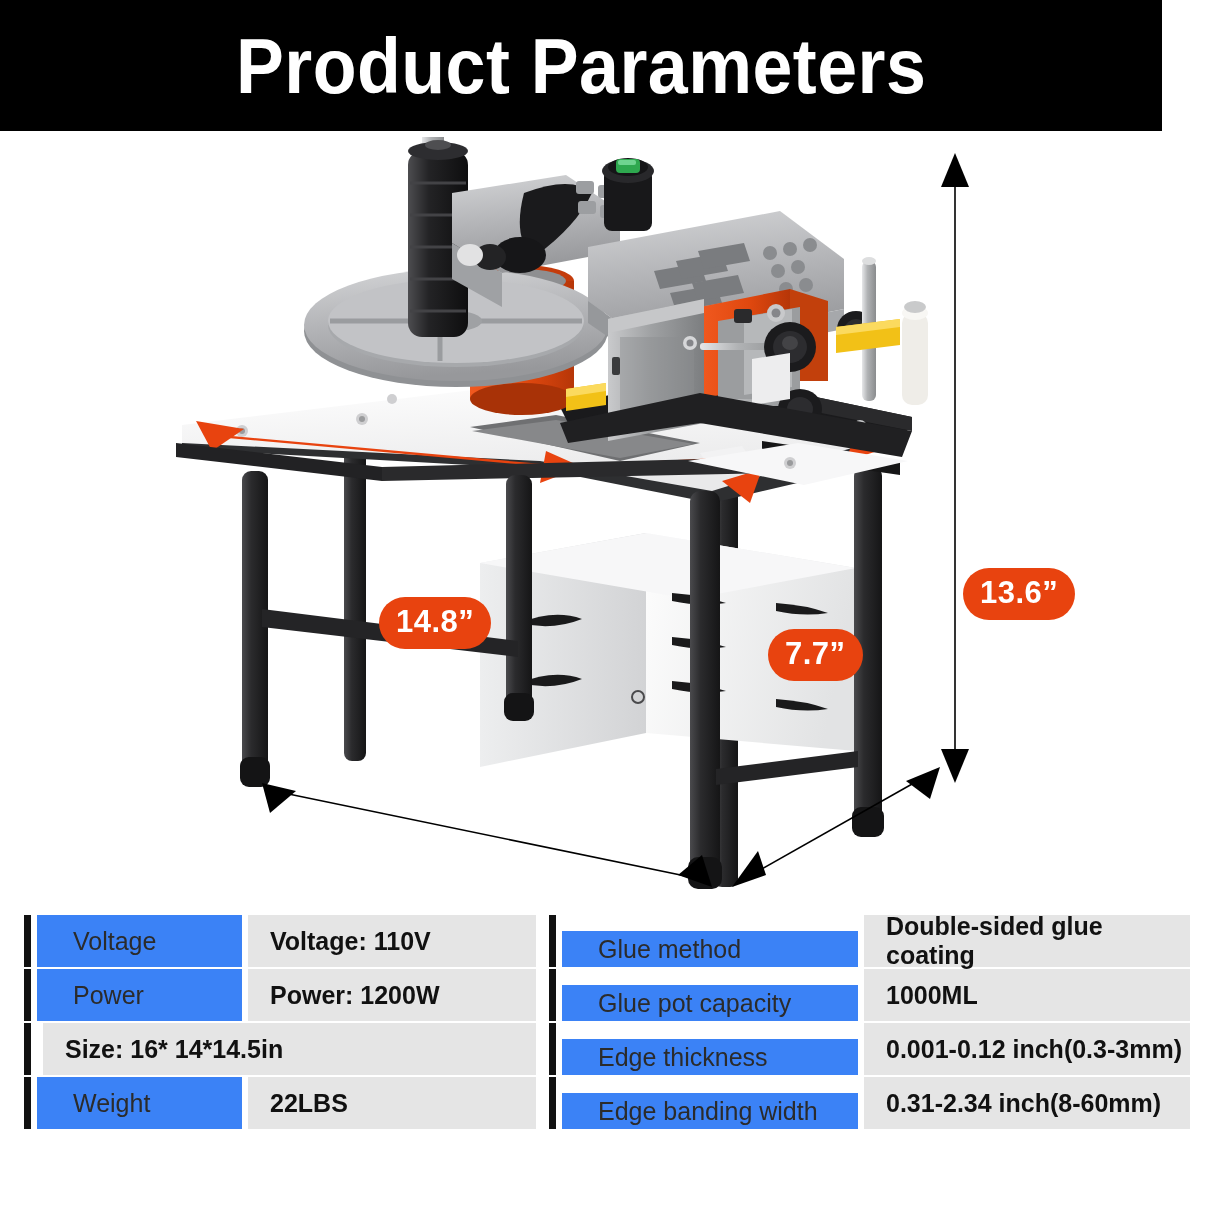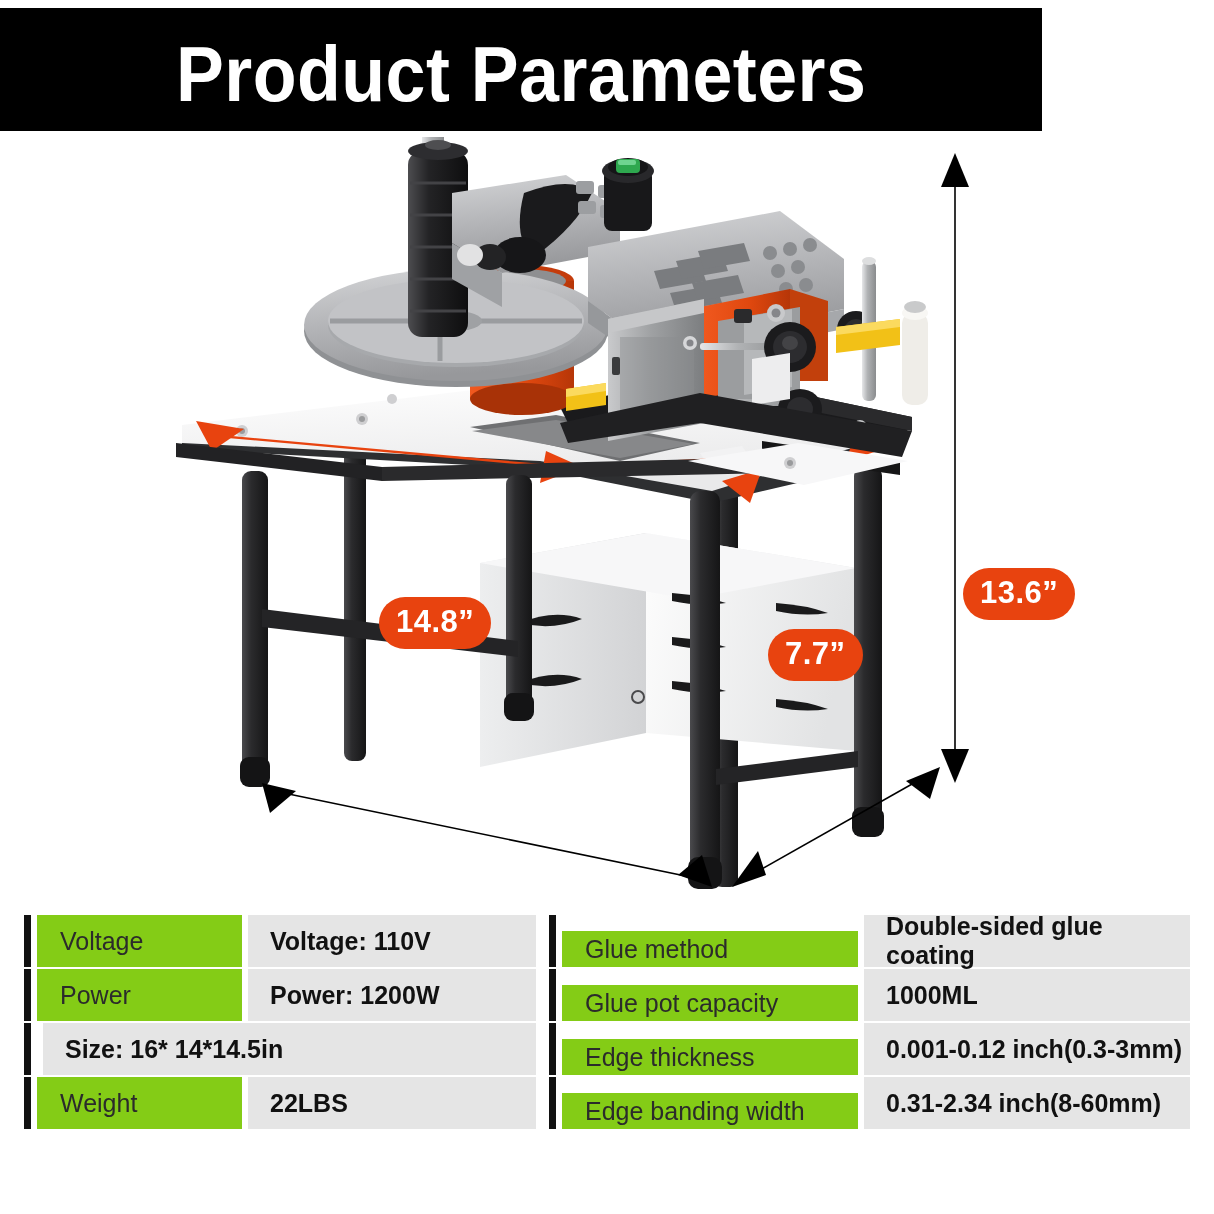--- a/index.html
+++ b/index.html
@@ -6,23 +6,23 @@
   body{
     width:1214px;height:1214px;
     background:#ffffff;
     font-family:"Liberation Sans", sans-serif;
     overflow:hidden;
     position:relative;
   }
 
   
   #header-band{
-    position:absolute;left:0;top:0;width:1042px;height:131px;
+    position:absolute;left:0;top:0;width:1162px;height:131px;
     background:#000000;
-    display:flex;align-items:center;justify-content:center;margin-top:8px;
+    display:flex;align-items:center;justify-content:center;
   }
   #header-title{
     color:#ffffff;
     font-family:"Liberation Sans Narrow","Liberation Sans",sans-serif;
     font-weight:bold;
     font-size:78px;
     letter-spacing:0.5px;
     transform:scaleX(0.92);
     white-space:nowrap;
     line-height:1;
@@ -72,25 +72,25 @@
   .spec-row{
     display:flex;align-items:stretch;
     height:52px;
   }
   .spec-accent{
     width:7px;flex:0 0 7px;
     background:#111111;
     margin-right:6px;
   }
   .spec-label{
-    background:#84cc16;
+    background:#3b82f6;
     display:flex;align-items:center;
     font-size:25px;
     color:#2b2b2b;
-    padding-left:23px;
+    padding-left:36px;
     box-sizing:border-box;
   }
   .spec-value{
     background:#E5E5E5;
     display:flex;align-items:center;
     font-size:25px;
     font-weight:bold;
     color:#111111;
     padding-left:22px;
     margin-left:6px;

